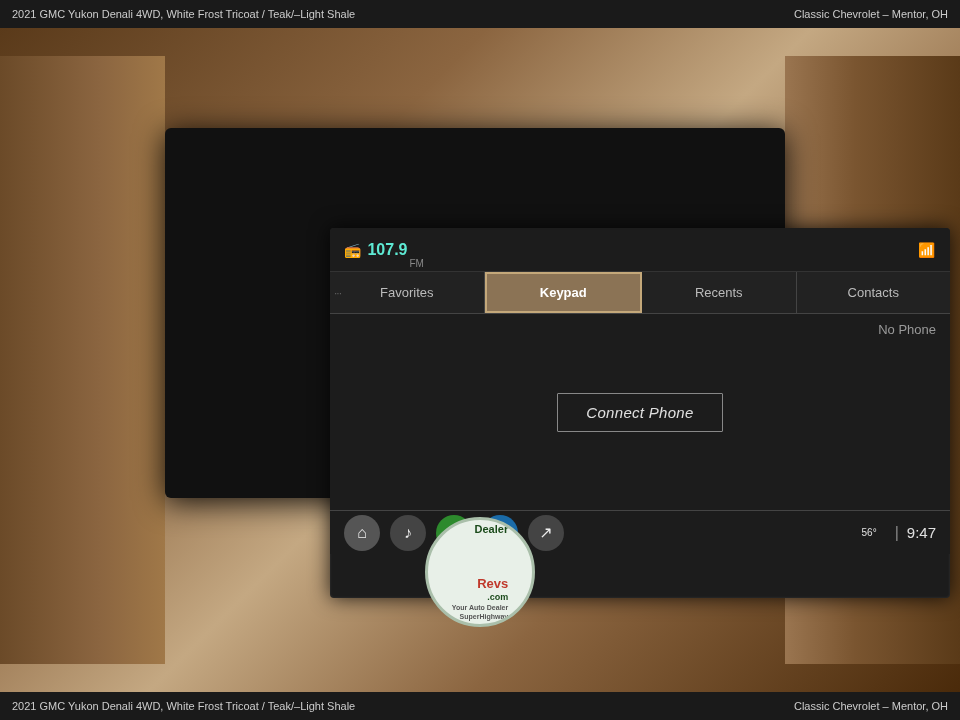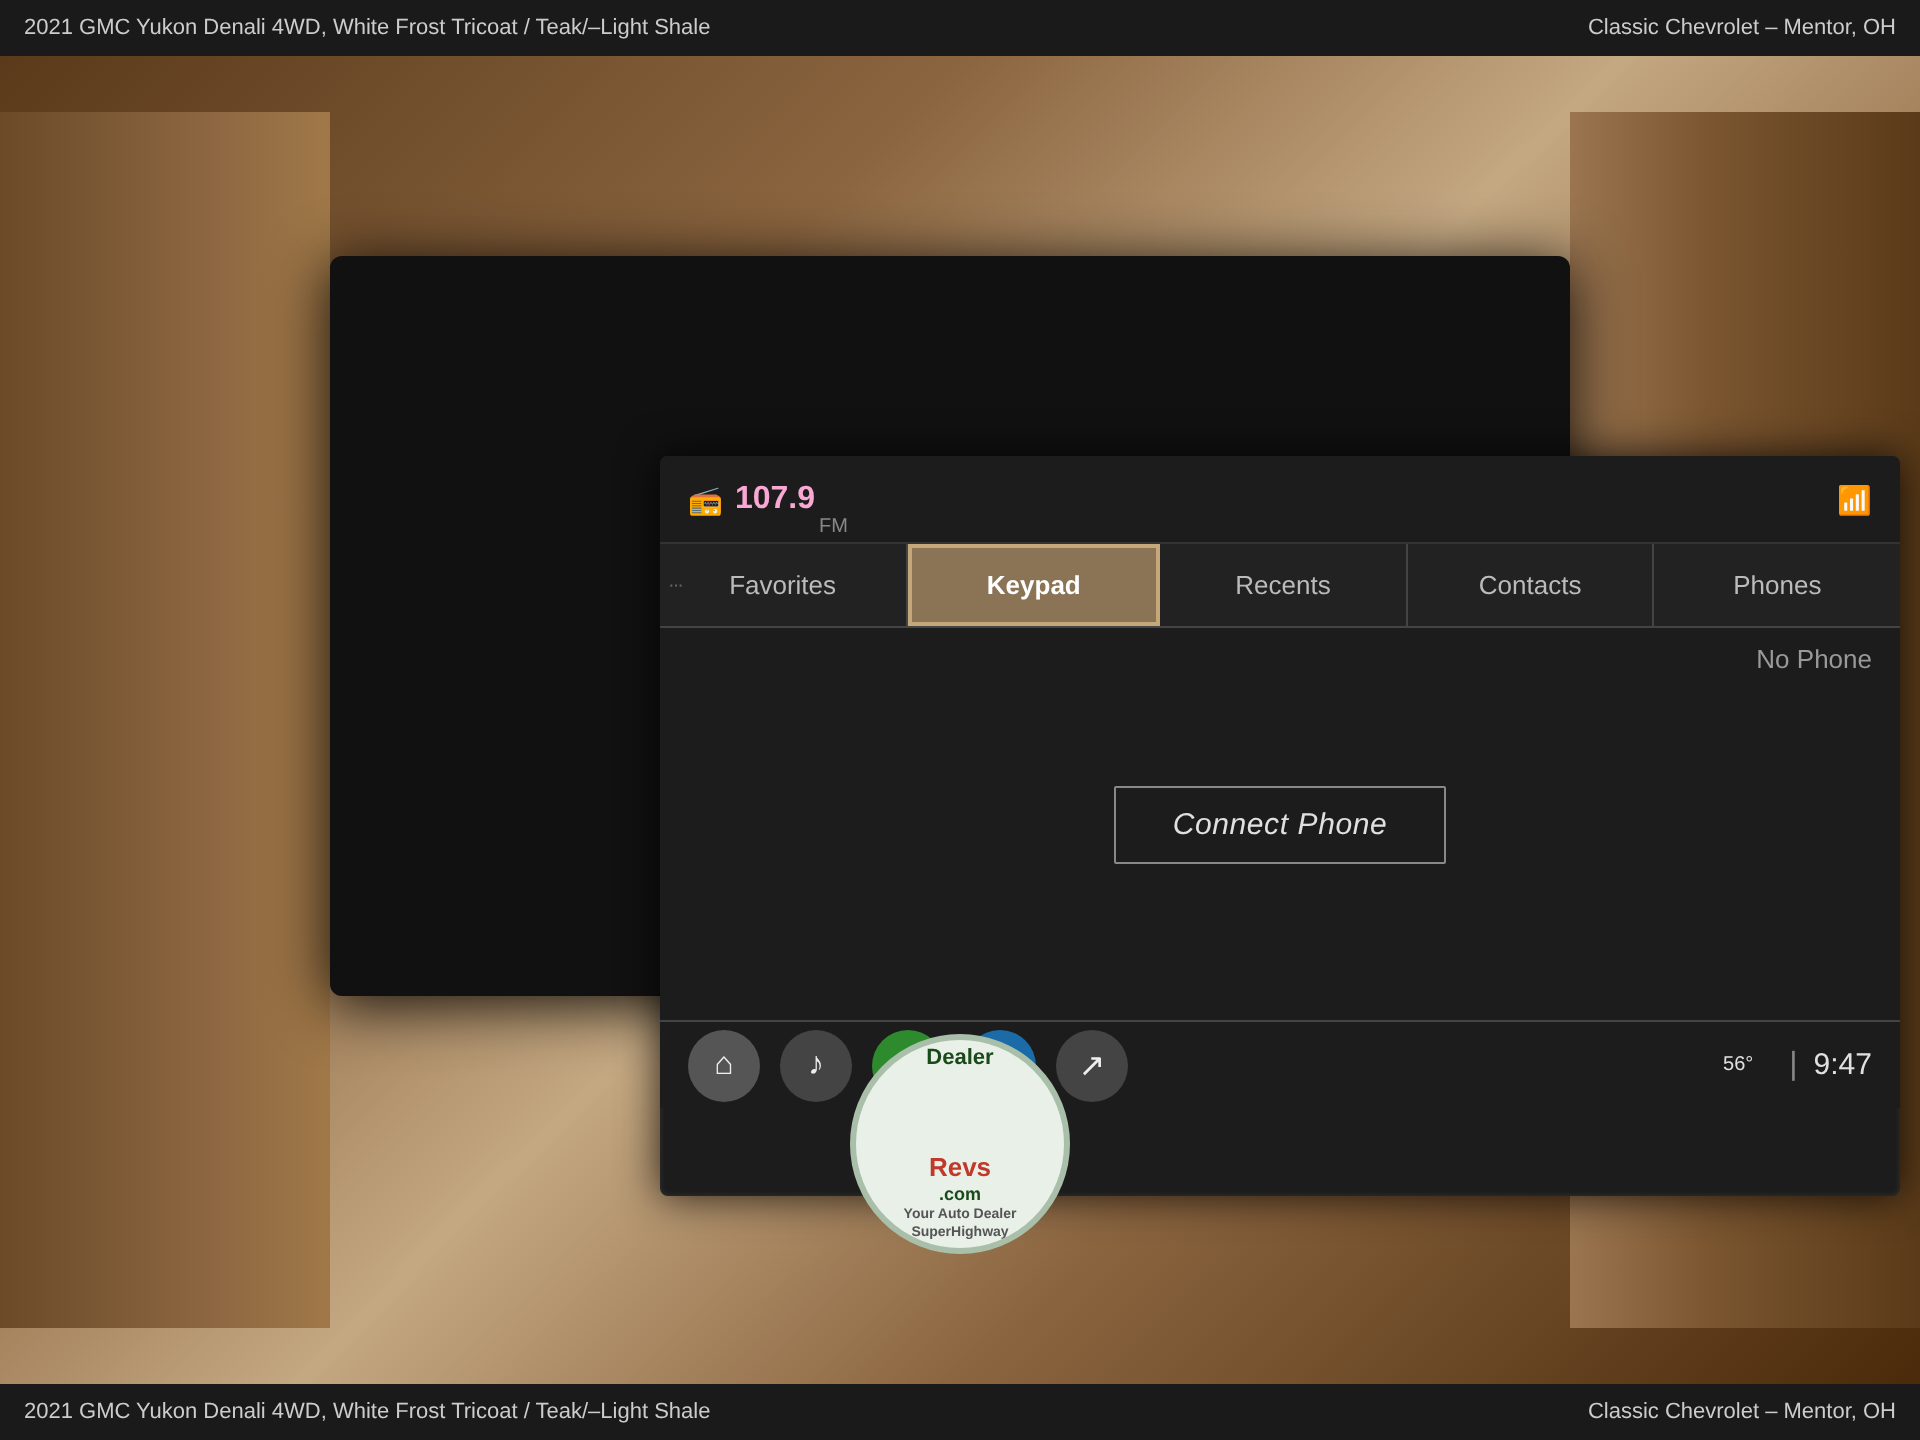--- a/index.html
+++ b/index.html
@@ -83,21 +83,21 @@
       padding: 0 14px;
       border-bottom: 1px solid #333;
       position: relative;
     }
     .radio-icon {
       color: #aaa;
       font-size: 14px;
       margin-right: 6px;
     }
     .radio-freq {
-      color: #f9a8d4;
+      color: #5eead4;
       font-size: 16px;
       font-weight: bold;
       text-align: center;
     }
     .radio-band {
       color: #888;
       font-size: 10px;
       margin-top: 4px;
       margin-right: 8px;
     }
@@ -325,23 +325,20 @@
         </div>
         <div class="nav-tab active">
           <span>Keypad</span>
         </div>
         <div class="nav-tab">
           <span>Recents</span>
         </div>
         <div class="nav-tab">
           <span>Contacts</span>
         </div>
-        <div class="nav-tab">
-          <span>Phones</span>
-        </div>
       </div>
 
       <div class="content-area">
         <span class="no-phone-status">No Phone</span>
         <button class="connect-phone-btn">Connect Phone</button>
       </div>
 
       <div class="screen-bottom">
         <div class="bottom-icons">
           <div class="bottom-icon home-icon-btn">⌂</div>
@@ -357,21 +354,21 @@
           <span style="color:#888;">|</span>
           <span class="screen-time">9:47</span>
         </div>
       </div>
 
     </div>
   </div>
 
   <div class="watermark">
     <div class="watermark-logo">
-      <div style="text-align:center;">
+      <div style="text-align:right;">
         <div style="font-size:9px;font-weight:bold;color:#2a5a2a;line-height:1.2;">
           <div style="font-size:11px;color:#1a4a1a;font-weight:900;">Dealer</div>
           <div style="font-size:13px;color:#c0392b;font-weight:900;margin-top:40px;">Revs</div>
           <div style="font-size:9px;color:#1a4a1a;">.com</div>
           <div style="font-size:7px;color:#555;margin-top:2px;">Your Auto Dealer</div>
           <div style="font-size:7px;color:#555;">SuperHighway</div>
         </div>
       </div>
     </div>
   </div>

